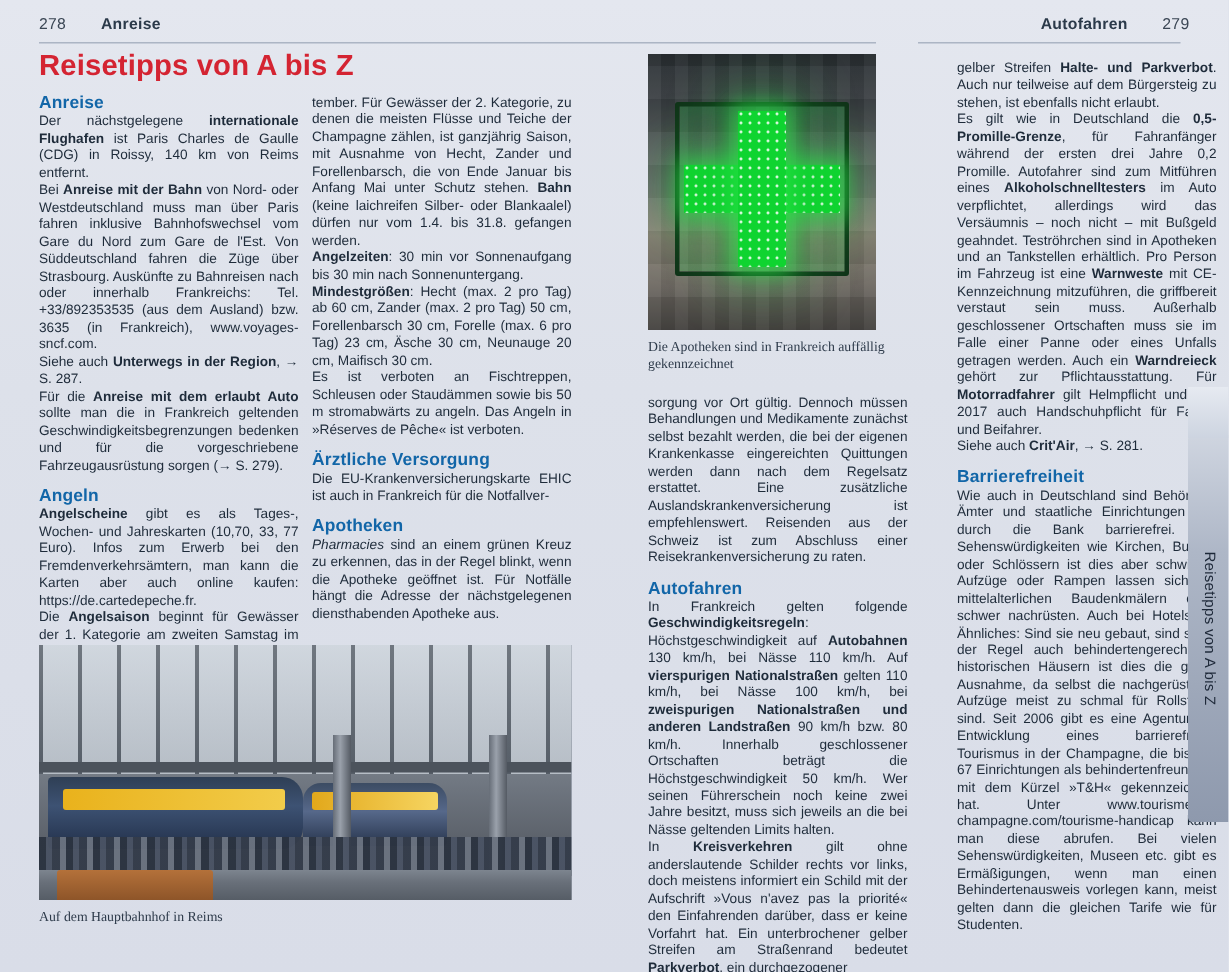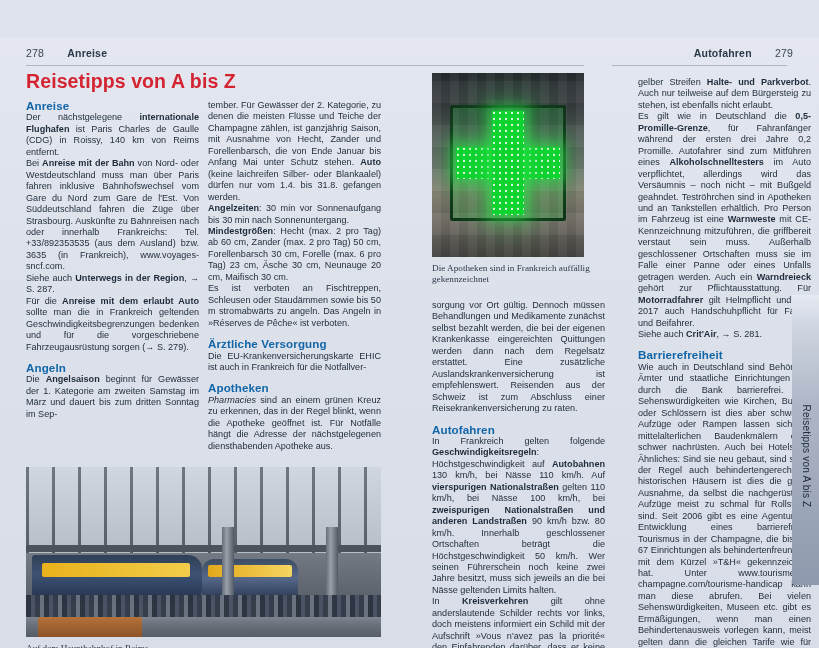--- a/index.html
+++ b/index.html
@@ -7,21 +7,20 @@
     width:819px;height:648px;
     background:#dfe3ec;
     font-family:"Liberation Sans", sans-serif;
     overflow:hidden;
     position:relative;
     color:#1f2d3d;
   }
   .page{
     position:absolute;inset:0;
     background:linear-gradient(180deg,#e4e7ef 0%,#dde1ea 40%,#d9dde8 100%);
-    margin-top:37px;
   }
 
   
   .head{
     position:absolute;top:10px;height:18px;
     font-size:10.5px;letter-spacing:.2px;color:#2b3a4a;
   }
   .head-left{left:26px;}
   .head-right{right:26px;text-align:left;}
   .folio{font-weight:400;color:#3a4654;}
@@ -200,26 +199,27 @@
   <div class="col" id="col1">
       <div class="sec first">
         <h3>Anreise</h3>
         <p>Der nächstgelegene <b>internationale Flughafen</b> ist Paris Charles de Gaulle (CDG) in Roissy, 140 km von Reims entfernt.</p>
         <p>Bei <b>Anreise mit der Bahn</b> von Nord- oder Westdeutschland muss man über Paris fahren inklusive Bahnhofswechsel vom Gare du Nord zum Gare de l'Est. Von Süddeutschland fahren die Züge über Strasbourg. Auskünfte zu Bahnreisen nach oder innerhalb Frankreichs: Tel. +33/892353535 (aus dem Ausland) bzw. 3635 (in Frankreich), www.voyages-sncf.com.</p>
         <p>Siehe auch <b>Unterwegs in der Region</b>, → S. 287.</p>
         <p>Für die <b>Anreise mit dem erlaubt Auto</b> sollte man die in Frankreich geltenden Geschwindigkeitsbegrenzungen bedenken und für die vorgeschriebene Fahrzeugausrüstung sorgen (→ S. 279).</p>
       </div>
       <div class="sec">
         <h3>Angeln</h3>
+        <p><b>Angelscheine</b> gibt es als Tages-, Wochen- und Jahreskarten (10,70, 33, 77 Euro). Infos zum Erwerb bei den Fremdenverkehrsämtern, man kann die Karten aber auch online kaufen: https://de.cartedepeche.fr.</p>
         <p>Die <b>Angelsaison</b> beginnt für Gewässer der 1. Kategorie am zweiten Samstag im März und dauert bis zum dritten Sonntag im Sep-</p>
       </div>
     </div>
   <div class="col" id="col2">
       <div class="sec first">
-        <p>tember. Für Gewässer der 2. Kategorie, zu denen die meisten Flüsse und Teiche der Champagne zählen, ist ganzjährig Saison, mit Ausnahme von Hecht, Zander und Forellenbarsch, die von Ende Januar bis Anfang Mai unter Schutz stehen. <b>Auto</b> (keine laichreifen Silber- oder Blankaalel) dürfen nur vom 1.4. bis 31.8. gefangen werden.</p>
+        <p>tember. Für Gewässer der 2. Kategorie, zu denen die meisten Flüsse und Teiche der Champagne zählen, ist ganzjährig Saison, mit Ausnahme von Hecht, Zander und Forellenbarsch, die von Ende Januar bis Anfang Mai unter Schutz stehen. <b>Bahn</b> (keine laichreifen Silber- oder Blankaalel) dürfen nur vom 1.4. bis 31.8. gefangen werden.</p>
         <p><b>Angelzeiten</b>: 30 min vor Sonnenaufgang bis 30 min nach Sonnenuntergang.</p>
         <p><b>Mindestgrößen</b>: Hecht (max. 2 pro Tag) ab 60 cm, Zander (max. 2 pro Tag) 50 cm, Forellenbarsch 30 cm, Forelle (max. 6 pro Tag) 23 cm, Äsche 30 cm, Neunauge 20 cm, Maifisch 30 cm.</p>
         <p>Es ist verboten an Fischtreppen, Schleusen oder Staudämmen sowie bis 50 m stromabwärts zu angeln. Das Angeln in »Réserves de Pêche« ist verboten.</p>
       </div>
       <div class="sec">
         <h3>Ärztliche Versorgung</h3>
         <p>Die EU-Krankenversicherungskarte EHIC ist auch in Frankreich für die Notfallver-</p>
       </div>
       <div class="sec">
         <h3>Apotheken</h3>

